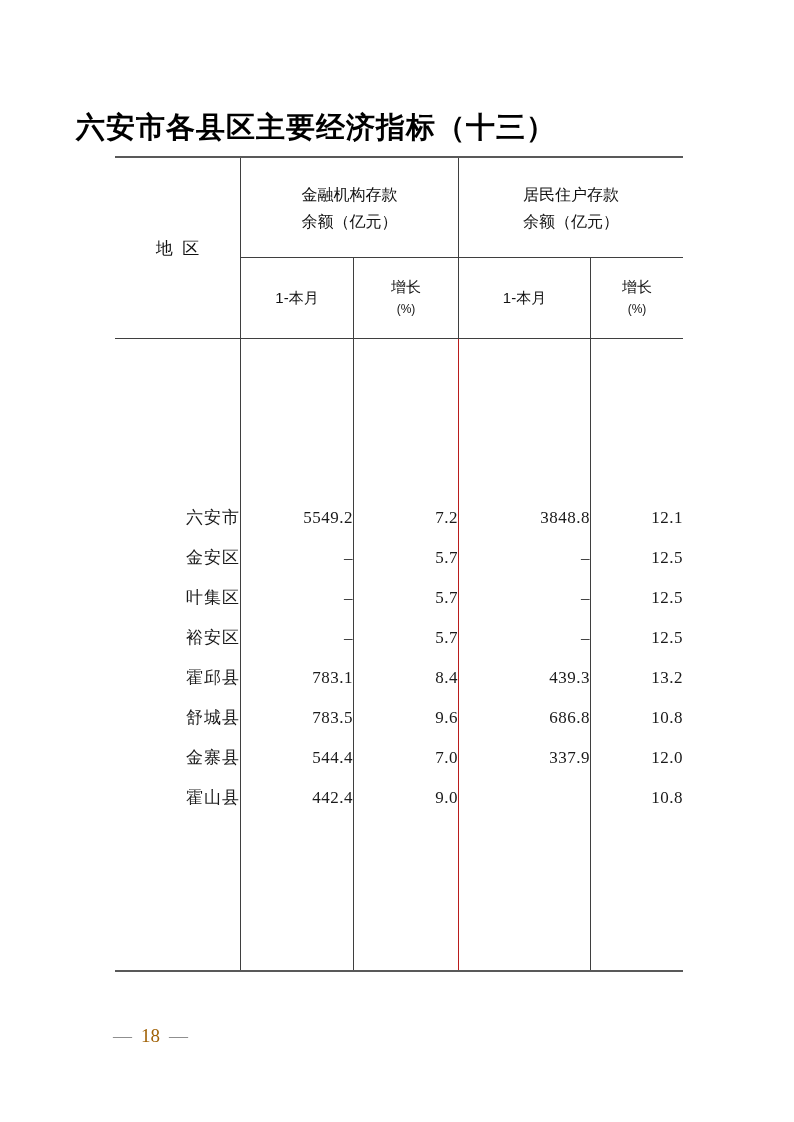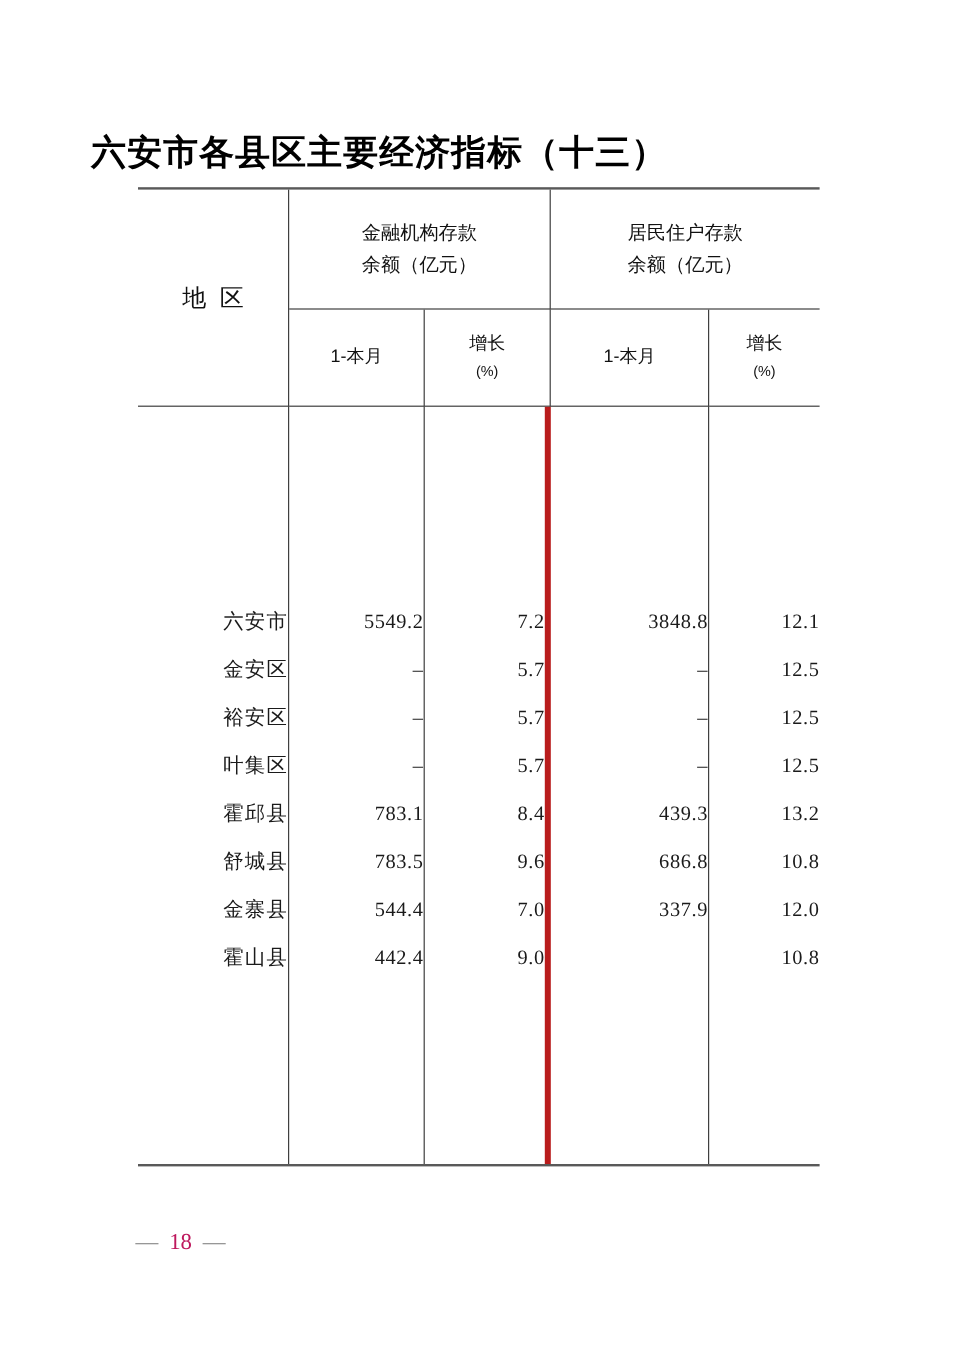--- a/index.html
+++ b/index.html
@@ -28,21 +28,21 @@
     border-top:2px solid #595959;
     border-bottom:2px solid #595959;
   }
   .cell { box-sizing:border-box; }
 
   .region-head {
     grid-area:1/1/3/2;
     border-right:1px solid #3f3f3f; border-bottom:1px solid #3f3f3f;
     display:flex; align-items:center; justify-content:center;
     font-family:"Liberation Sans","DejaVu Sans",sans-serif;
-    font-size:20px; white-space:pre; color:#111;
+    font-size:17px; white-space:pre; color:#111;
   }
   .group-head {
     display:flex; flex-direction:column; align-items:center; justify-content:center;
     font-family:"Liberation Sans","DejaVu Sans",sans-serif;
     font-size:16px; line-height:27px; color:#111;
     border-bottom:1px solid #3f3f3f;
   }
   .group-1 { grid-area:1/2/2/4; border-right:1px solid #3f3f3f; }
   .group-2 { grid-area:1/4/2/6; }
 
@@ -55,38 +55,38 @@
   .sub-1 { grid-area:2/2/3/3; border-right:1px solid #3f3f3f; }
   .sub-2 { grid-area:2/3/3/4; border-right:1px solid #3f3f3f; }
   .sub-3 { grid-area:2/4/3/5; border-right:1px solid #3f3f3f; }
   .sub-4 { grid-area:2/5/3/6; }
   .sub-line2 { font-size:12px; }
   .sub-line2:empty { display:none; }
 
   .body-col { padding-top:159px; }
   .bcol-0 { grid-area:3/1/4/2; border-right:1px solid #3f3f3f; }
   .bcol-1 { grid-area:3/2/4/3; border-right:1px solid #3f3f3f; }
-  .bcol-2 { grid-area:3/3/4/4; border-right:5px solid #b91c1c; }
+  .bcol-2 { grid-area:3/3/4/4; border-right:1px solid #b91c1c; }
   .bcol-3 { grid-area:3/4/4/5; border-right:1px solid #3f3f3f; }
   .bcol-4 { grid-area:3/5/4/6; }
 
   .bcell {
     height:40px; line-height:40px; text-align:right;
     font-size:17px; color:#1a1a1a;
   }
   .region-name { letter-spacing:1px; }
   .value { letter-spacing:0.5px; }
 
   .footer {
     position:absolute; left:113px; top:1025px;
     display:flex; align-items:center; gap:9px;
     font-size:19px;
   }
   .footer .dash { color:#8a8a8a; }
-  .footer .num { color:#be185d; }
+  .footer .num { color:#a16207; }
 </style>
 </head>
 <body>
 
 <div class="page">
 
   <div class="title">六安市各县区主要经济指标（十三）</div>
 
   <div class="tbl">
 
@@ -114,22 +114,22 @@
 
     </div>
     <div class="cell sub-head sub-4">
       <span>增长</span>
       <span class="sub-line2">(%)</span>
     </div>
 
     <div class="cell body-col bcol-0">
         <div class="bcell region-name">六安市</div>
         <div class="bcell region-name">金安区</div>
+        <div class="bcell region-name">叶集区</div>
         <div class="bcell region-name">裕安区</div>
-        <div class="bcell region-name">叶集区</div>
         <div class="bcell region-name">霍邱县</div>
         <div class="bcell region-name">舒城县</div>
         <div class="bcell region-name">金寨县</div>
         <div class="bcell region-name">霍山县</div>
       </div>
     <div class="cell body-col bcol-1">
         <div class="bcell value">5549.2</div>
         <div class="bcell value">–</div>
         <div class="bcell value">–</div>
         <div class="bcell value">–</div>

